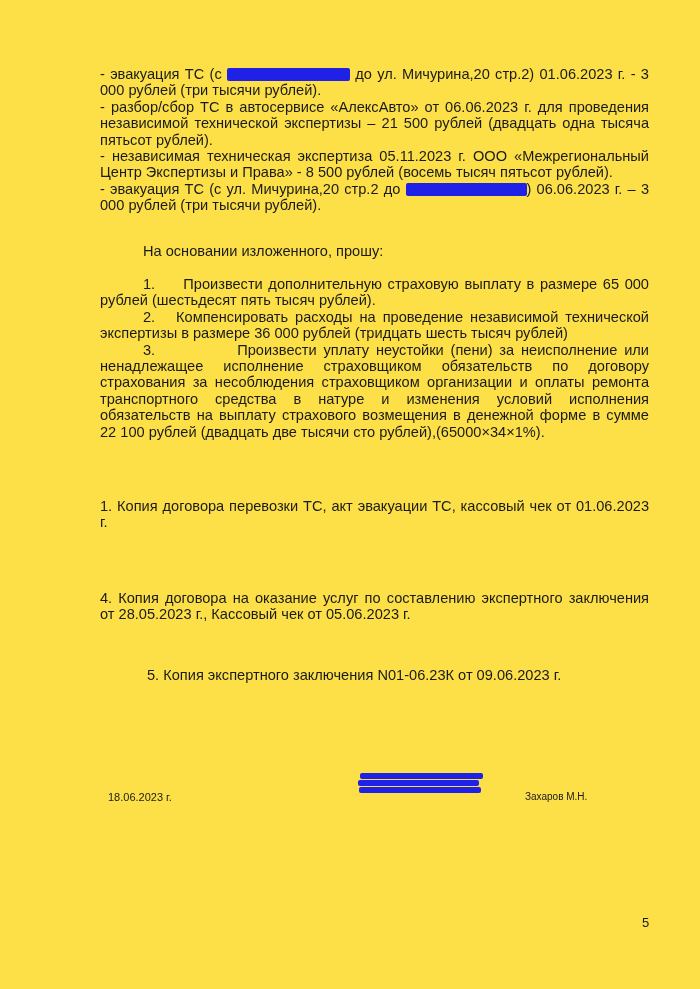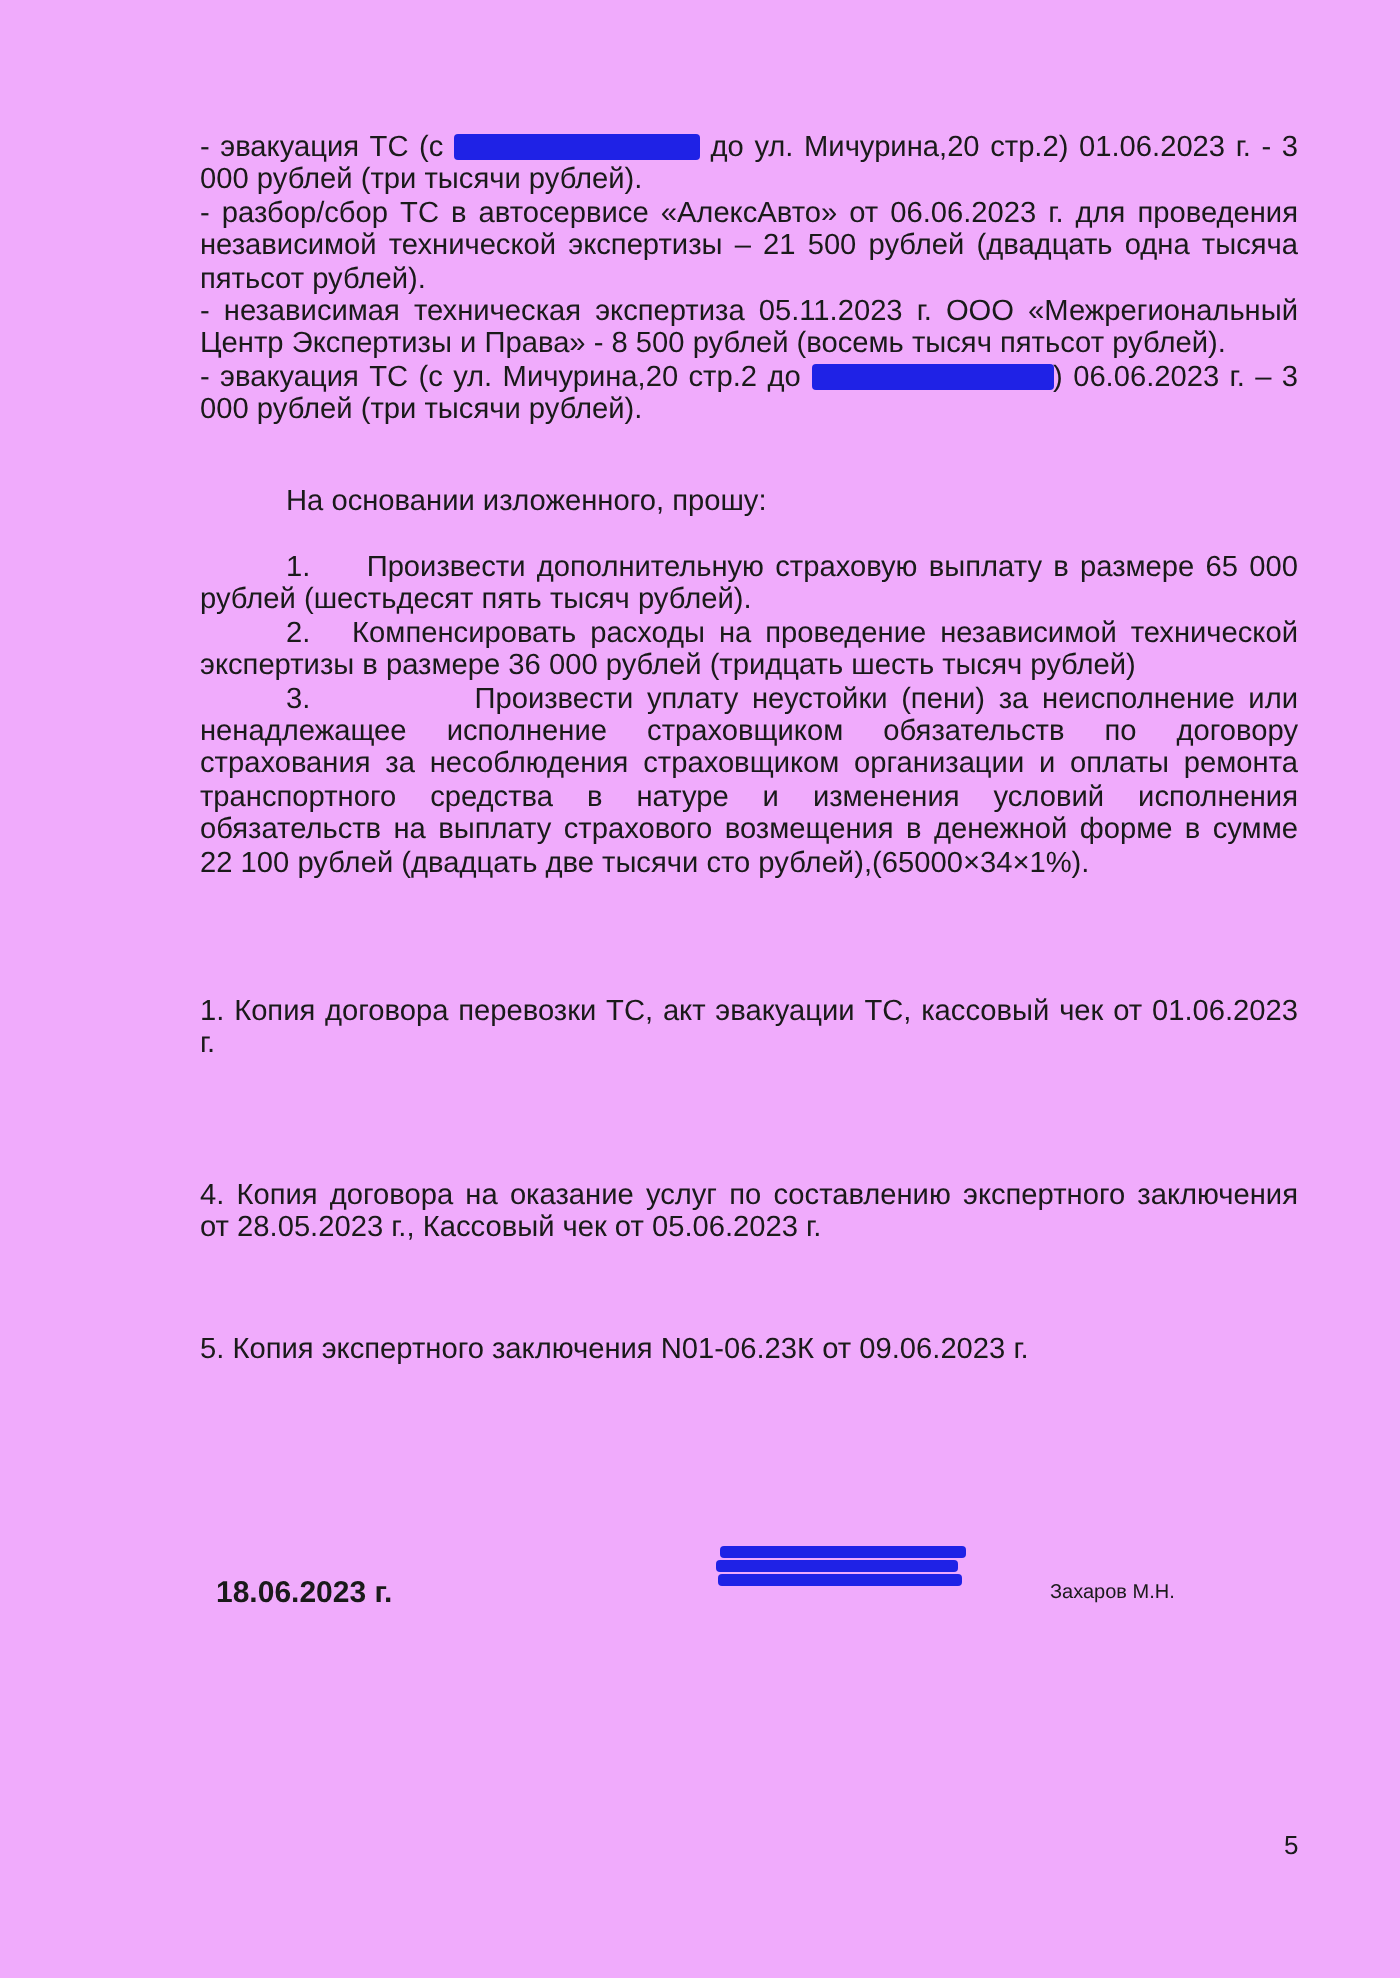--- a/index.html
+++ b/index.html
@@ -14,21 +14,21 @@
       overflow: hidden;
       font-family: "Liberation Sans", sans-serif;
       color: #1a1a1a;
       font-size: 14.6px;
       line-height: 16.4px;
     }
     .page {
       position: absolute;
       left: 0; top: 0;
       width: 700px; height: 989px;
-      background: #f0abfc;
+      background: #fde047;
     }
     .block {
       position: absolute;
       left: 100px;
       width: 549px;
       text-align: justify;
     }
     .p {
       margin: 0;
     }
@@ -41,22 +41,21 @@
       vertical-align: -2px;
       height: 13px;
       border-radius: 2px;
     }
     .redact.r1 { width: 123px; }
     .redact.r2 { width: 121px; }
     .sig-date {
       position: absolute;
       left: 108px;
       top: 789px;
-      font-size: 15px;
-      font-weight: bold;
+      font-size: 11px;
     }
     .sig-name {
       position: absolute;
       left: 525px;
       top: 789px;
       font-size: 10px;
     }
     .sig-redact {
       position: absolute;
       left: 358px;
@@ -97,21 +96,21 @@
     <p class="p indent"><span>2.</span>&nbsp;&nbsp;&nbsp;<span>Компенсировать расходы на проведение независимой технической экспертизы в размере 36 000 рублей (тридцать шесть тысяч  рублей)</span></p>
     <p class="p indent"><span>3.</span>&nbsp;&nbsp;&nbsp;&nbsp;&nbsp;&nbsp;&nbsp;&nbsp;&nbsp;&nbsp;&nbsp;&nbsp;<span>Произвести уплату неустойки (пени) за неисполнение или ненадлежащее исполнение страховщиком обязательств по договору страхования за несоблюдения страховщиком организации и оплаты ремонта транспортного средства в натуре и изменения условий исполнения обязательств на выплату страхового возмещения в денежной форме в сумме 22 100 рублей (двадцать  две тысячи сто рублей),(65000×34×1%).</span></p>
   </div>
 
   <div class="block" style="top:498px;">
     <p class="p">1. Копия договора перевозки ТС, акт эвакуации ТС, кассовый чек от 01.06.2023 г.</p>
   </div>
   <div class="block" style="top:590px;">
     <p class="p">4. Копия договора на оказание услуг по составлению экспертного заключения от 28.05.2023 г., Кассовый чек от 05.06.2023 г.</p>
   </div>
-  <div class="block" style="top:667px;">
+  <div class="block" style="top:667px;margin-left:47px;">
     <p class="p">5. Копия экспертного заключения N01-06.23К от 09.06.2023 г.</p>
   </div>
 
   <div class="sig-date">18.06.2023 г.</div>
   <div class="sig-redact">
     <span style="left:2px; top:0px; width:123px; height:6px;"></span>
     <span style="left:0px; top:7px; width:121px; height:6px;"></span>
     <span style="left:1px; top:14px; width:122px; height:6px;"></span>
   </div>
   <div class="sig-name">Захаров М.Н.</div>

